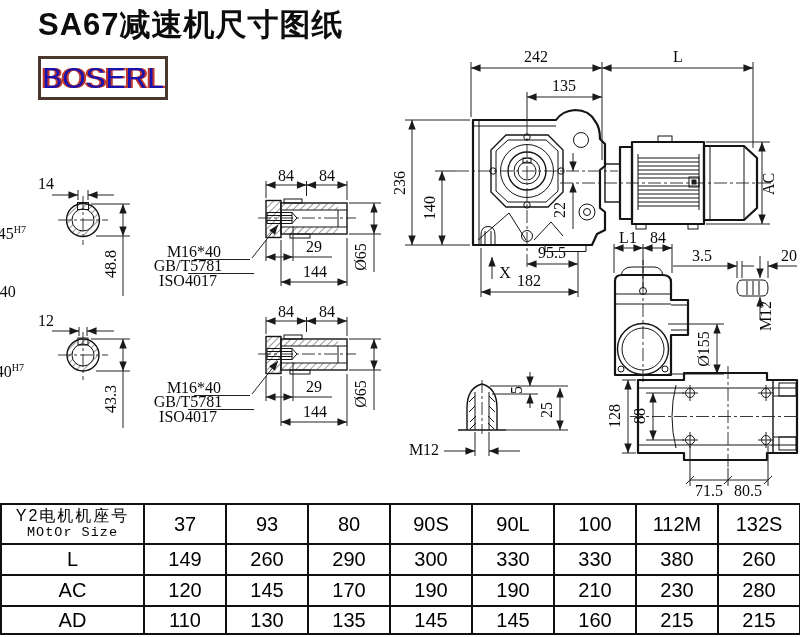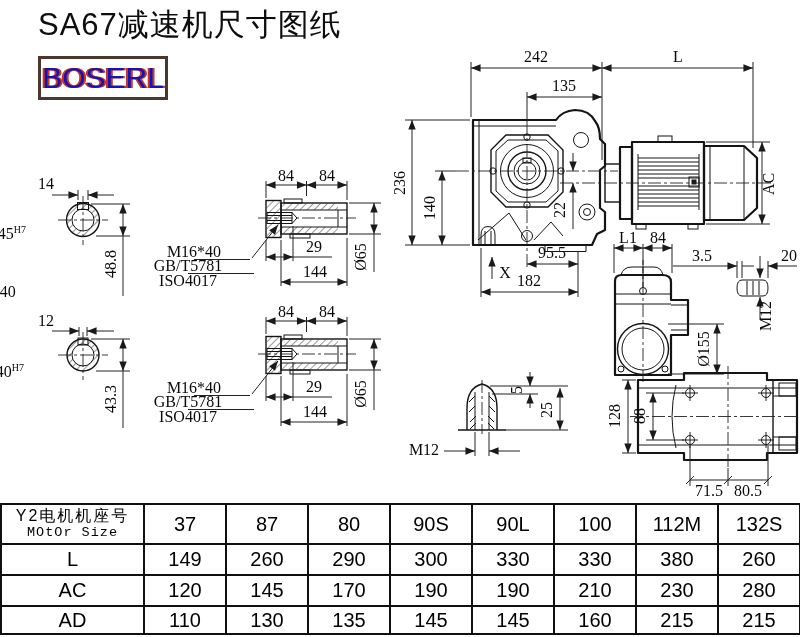--- a/index.html
+++ b/index.html
@@ -1,18 +1,18 @@
 <!DOCTYPE html>
 <html><head>
 <meta charset="utf-8">
 <style>
   html,body{margin:0;padding:0}
   body{width:800px;height:637px;background:#fff;position:relative;overflow:hidden;
        font-family:"Liberation Sans",sans-serif}
-  .title{position:absolute;left:38px;top:4px;font-size:31px;font-weight:normal;color:#0d0d0d;
+  .title{position:absolute;left:38px;top:4px;font-size:31px;font-weight:bold;color:#0d0d0d;
          letter-spacing:1px;white-space:nowrap}
   .logo{position:absolute;left:38px;top:56px;width:124px;height:38px;border:3px solid #4a372e;
         background:#fff;display:flex;align-items:center;justify-content:center}
   .logo span{font-family:Liberation Sans, sans-serif;font-size:30px;line-height:1;color:#1a12b0;
         text-shadow:2px 0 0 #c03a2e,-2px 0 0 #c03a2e}
   svg.draw{position:absolute;left:0;top:0}
   
   .ol{fill:none;stroke:#141414;stroke-width:2.2;stroke-linejoin:round}
   .ml{fill:none;stroke:#141414;stroke-width:1.4}
   .tl{fill:none;stroke:#141414;stroke-width:1}
@@ -372,21 +372,21 @@
       <col style="width:82px">
       <col style="width:82px">
   </colgroup>
   <tbody>
       <tr style="height:40px">
     <td>
       <div class="hcn">Y2电机机座号</div>
       <div class="hen">MOtOr Size</div>
     </td>
     <td>37</td>
-    <td>87</td>
+    <td>93</td>
     <td>80</td>
     <td>90S</td>
     <td>90L</td>
     <td>100</td>
     <td>112M</td>
     <td>132S</td>
   </tr>
   <tr style="height:31px">
     <td>L</td>
     <td>149</td>

